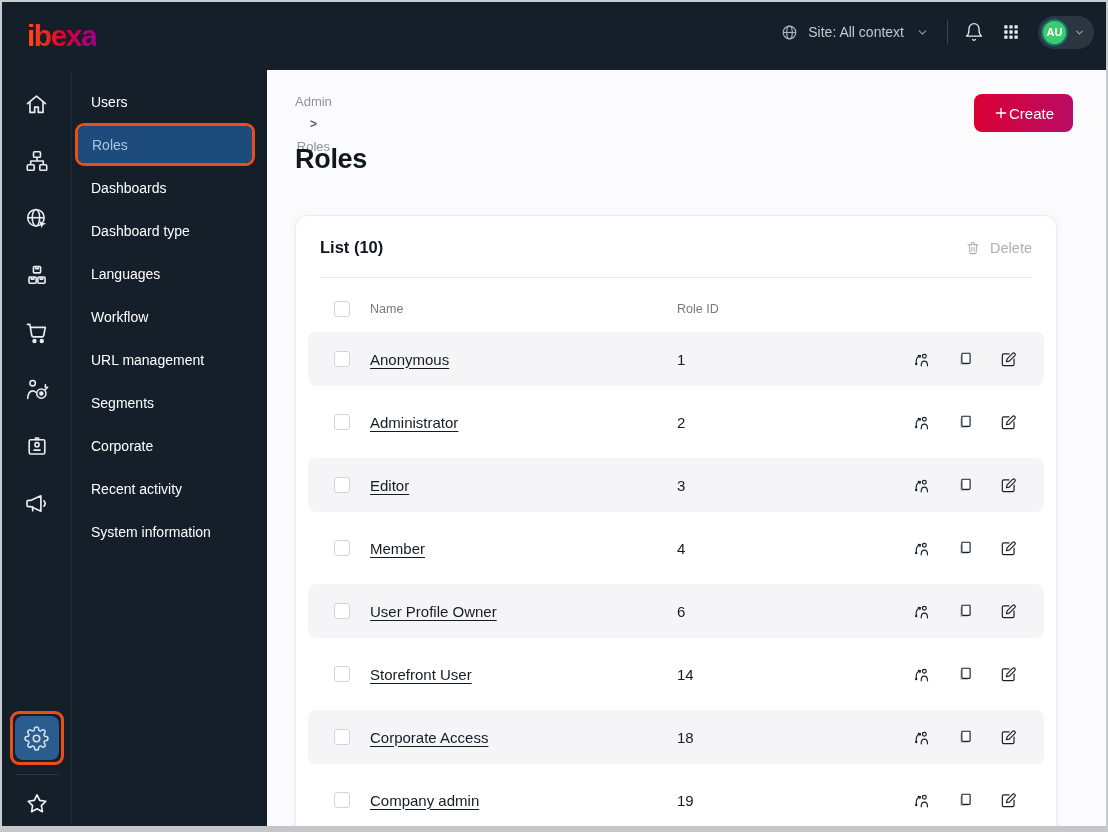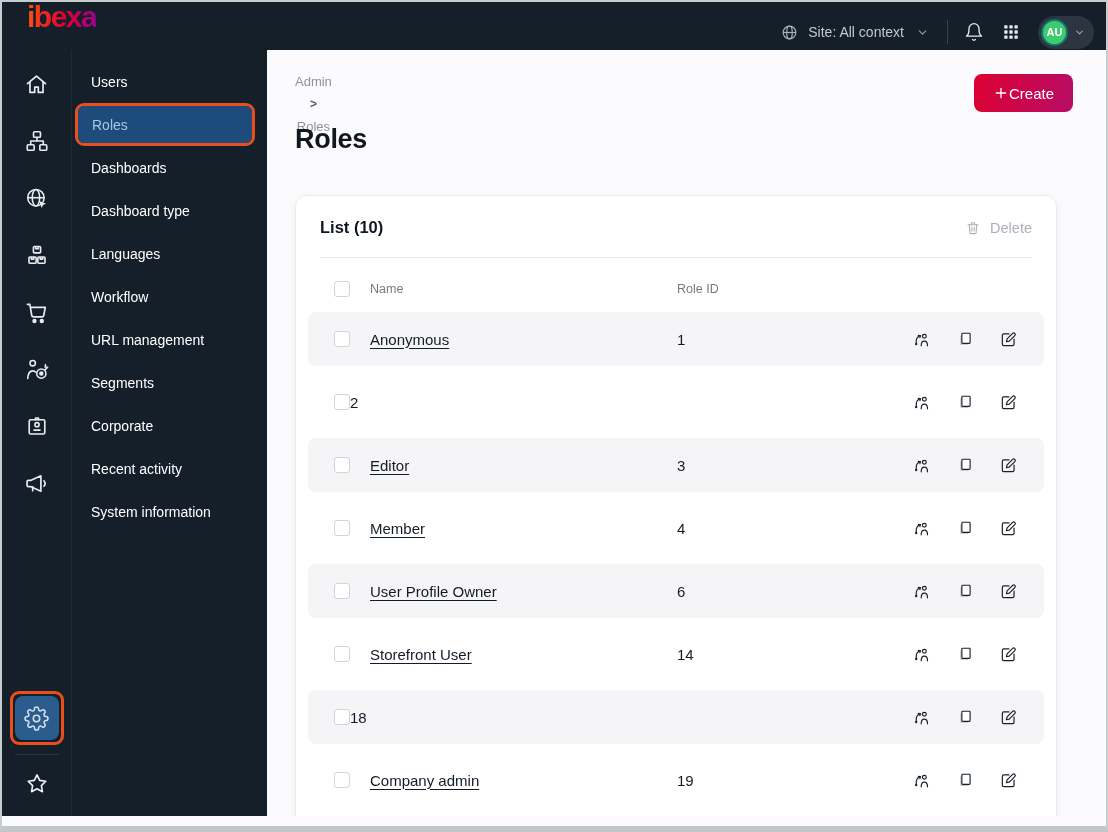--- a/index.html
+++ b/index.html
@@ -9,22 +9,22 @@
     border:2px solid #c9cccf;
     border-bottom:6px solid #c4c7ca;
     overflow:hidden;
     background:#fbfbfd;
     color:#131c26;
   }
   svg { display:block; }
 
   
   .topbar {
-    height:48px; background:#151f2a; position:relative;
-    display:flex; align-items:flex-start;
+    height:68px; background:#151f2a; position:relative;
+    display:flex; align-items:center;
   }
   .logo {
     margin-left:25px; font-size:30px; font-weight:700; letter-spacing:-1.5px;
     background:linear-gradient(90deg,#ff4713 5%,#db0032 55%,#a0008f 100%);
     -webkit-background-clip:text; background-clip:text; color:transparent;
     line-height:1;
   }
   .search-wrap {
     position:absolute; left:551px; top:13px; width:250px; height:34px;
     background:#2c3540; border-radius:8px; display:flex; align-items:center;
@@ -373,20 +373,21 @@
       <span class="act">
         <svg width="19" height="19" viewBox="0 0 24 24" fill="none" stroke="currentColor" stroke-width="1.5" stroke-linecap="round" stroke-linejoin="round">
                   <path d="M12.6 5H6a1.8 1.8 0 0 0-1.8 1.8V18A1.8 1.8 0 0 0 6 19.8h11.2A1.8 1.8 0 0 0 19 18v-6.6"></path>
                   <path d="M17.2 4.3a1.95 1.95 0 0 1 2.76 2.76L13 14l-3.6.84.84-3.6z"></path>
                 </svg>
       </span>
     </span>
   </div>
           <div class="trow">
     <input type="checkbox" class="cbx" style="">
+    <span class="role-link">Administrator</span>
     <span class="role-id">2</span>
     <span class="row-actions">
       <span class="act">
         <svg width="19" height="19" viewBox="0 0 24 24" fill="none" stroke="currentColor" stroke-width="1.5" stroke-linecap="round">
                   <circle cx="15.6" cy="7.9" r="2.4"></circle>
                   <path d="M11.6 20c0-3.7 1.7-5.9 4-5.9s4 2.2 4 5.9"></path>
                   <path d="M5.4 16c-.5-4.3 1.6-7.6 4.9-8.7"></path>
                   <path d="M8 6.9l2.6.3-.6 2.4"></path>
                   <circle cx="5.3" cy="17.7" r="1.5" fill="currentColor" stroke="none"></circle>
                 </svg>
@@ -512,20 +513,21 @@
       <span class="act">
         <svg width="19" height="19" viewBox="0 0 24 24" fill="none" stroke="currentColor" stroke-width="1.5" stroke-linecap="round" stroke-linejoin="round">
                   <path d="M12.6 5H6a1.8 1.8 0 0 0-1.8 1.8V18A1.8 1.8 0 0 0 6 19.8h11.2A1.8 1.8 0 0 0 19 18v-6.6"></path>
                   <path d="M17.2 4.3a1.95 1.95 0 0 1 2.76 2.76L13 14l-3.6.84.84-3.6z"></path>
                 </svg>
       </span>
     </span>
   </div>
           <div class="trow striped">
     <input type="checkbox" class="cbx" style="">
+    <span class="role-link">Corporate Access</span>
     <span class="role-id">18</span>
     <span class="row-actions">
       <span class="act">
         <svg width="19" height="19" viewBox="0 0 24 24" fill="none" stroke="currentColor" stroke-width="1.5" stroke-linecap="round">
                   <circle cx="15.6" cy="7.9" r="2.4"></circle>
                   <path d="M11.6 20c0-3.7 1.7-5.9 4-5.9s4 2.2 4 5.9"></path>
                   <path d="M5.4 16c-.5-4.3 1.6-7.6 4.9-8.7"></path>
                   <path d="M8 6.9l2.6.3-.6 2.4"></path>
                   <circle cx="5.3" cy="17.7" r="1.5" fill="currentColor" stroke="none"></circle>
                 </svg>

